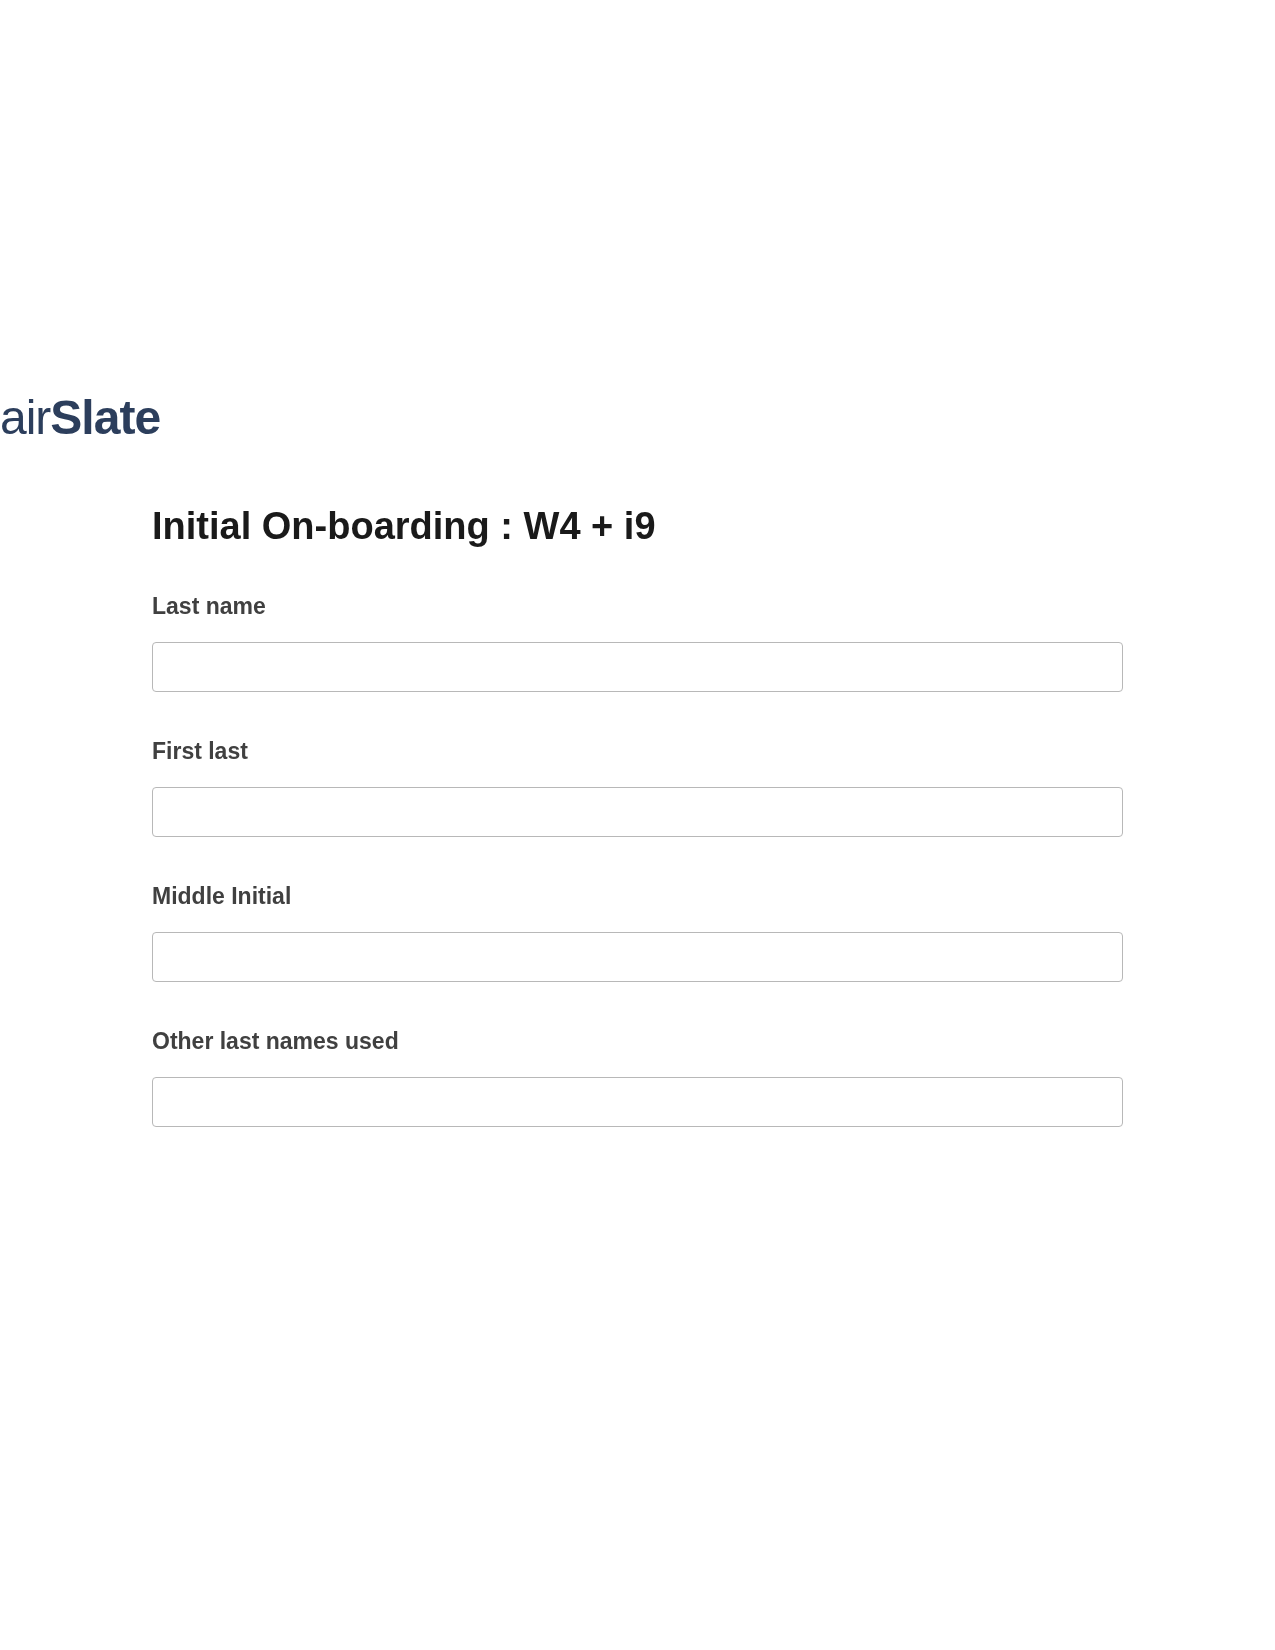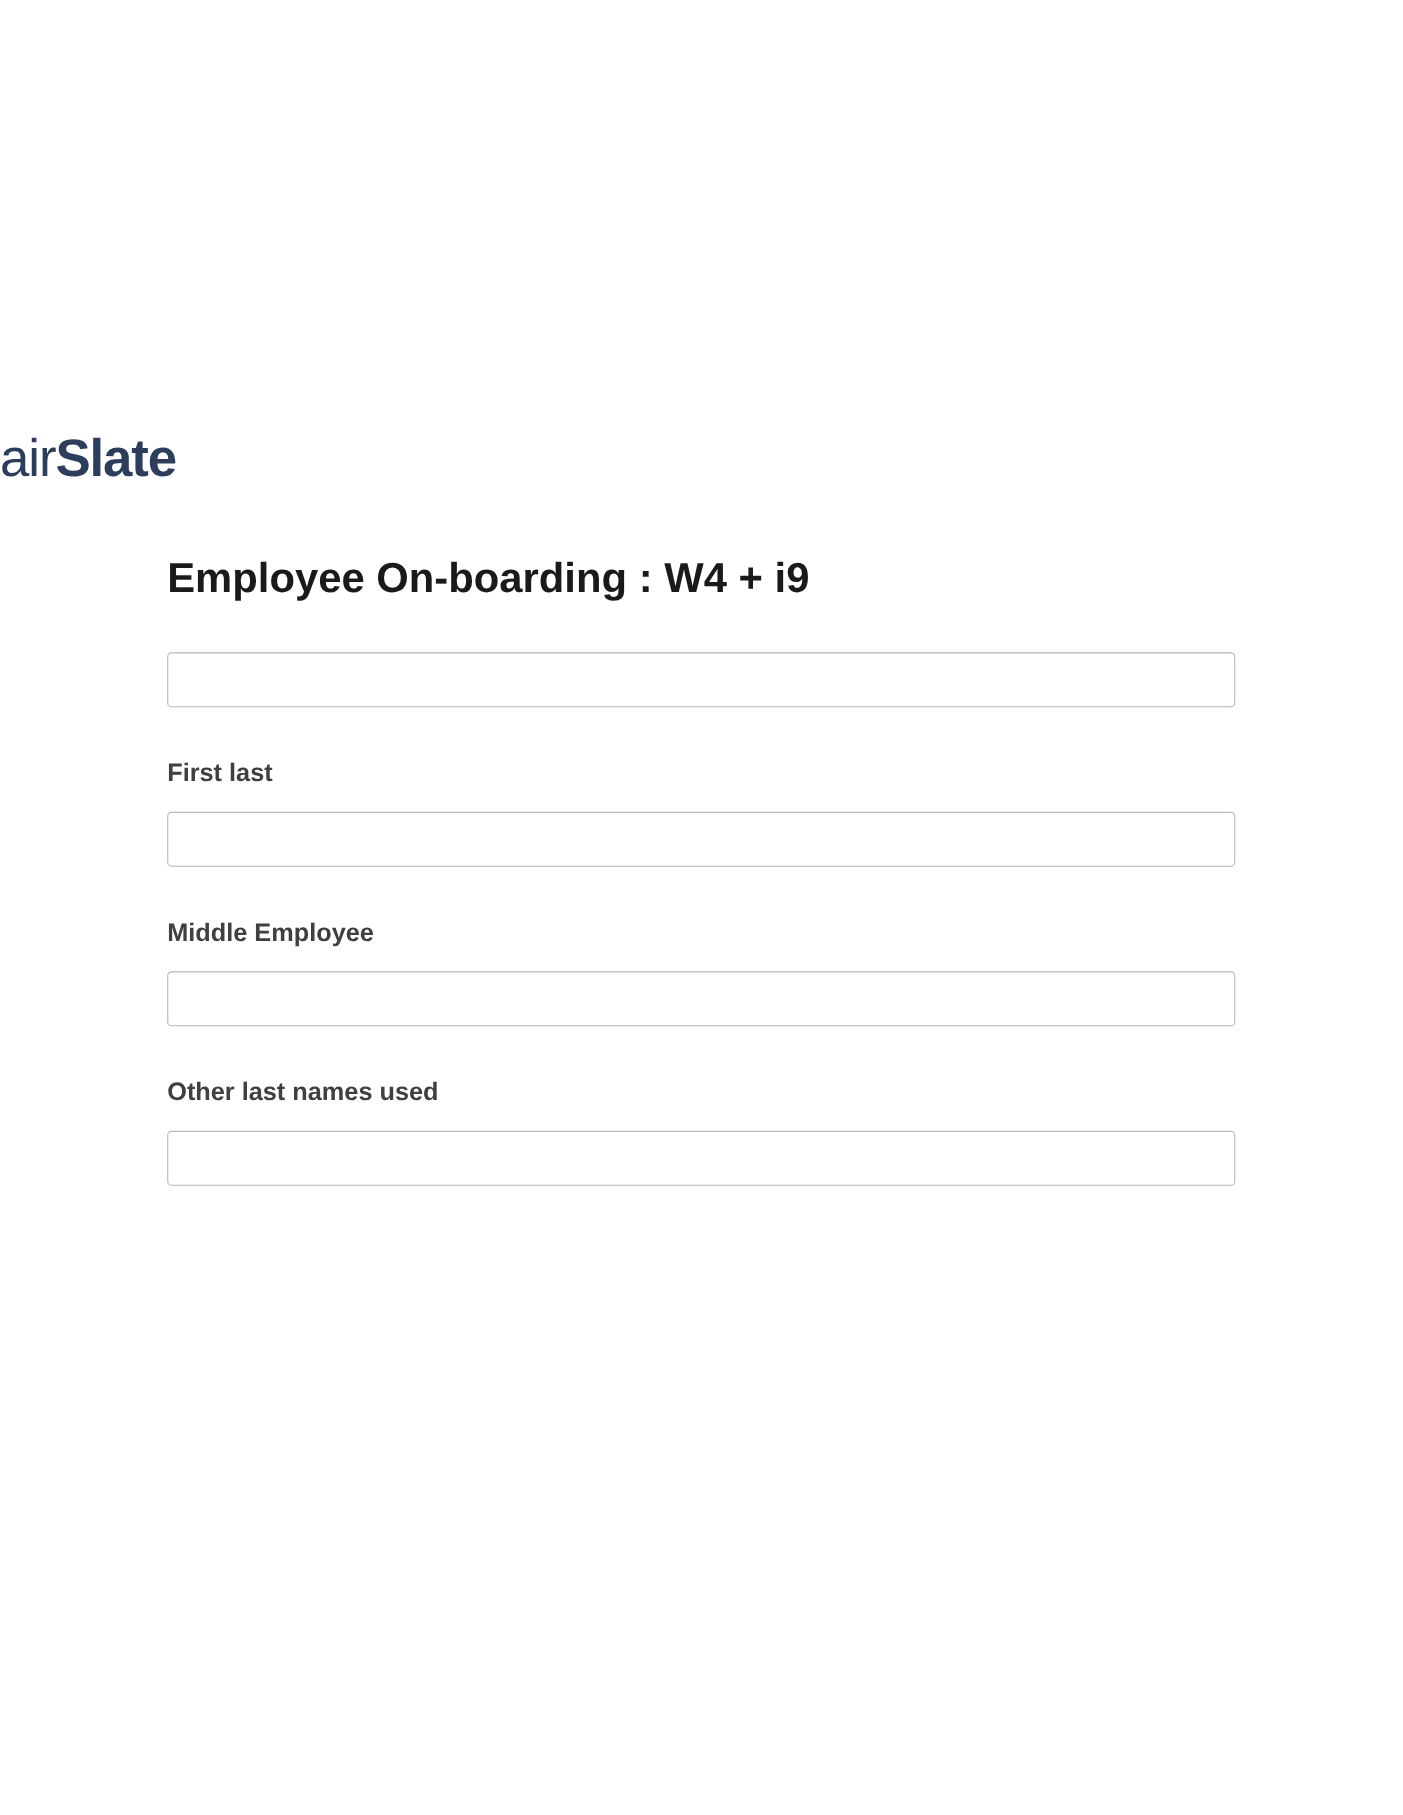--- a/index.html
+++ b/index.html
@@ -65,33 +65,34 @@
     }
   </style>
 </head>
 <body>
 
 <div class="page">
   <div class="logo">
     <span class="logo-text"><span class="logo-air">air</span><span class="logo-slate">Slate</span></span>
   </div>
   <div class="content">
-    <h1 class="form-title">Employee On-boarding : W4 + i9</h1>
+    <h1 class="form-title">Initial On-boarding : W4 + i9</h1>
 
     <div class="form-group">
+      <label class="form-label">Last name</label>
       <input type="text" class="form-input" value="" style="">
     </div>
 
     <div class="form-group">
       <label class="form-label">First last</label>
       <input type="text" class="form-input" value="" style="">
     </div>
 
     <div class="form-group">
-      <label class="form-label">Middle Employee</label>
+      <label class="form-label">Middle Initial</label>
       <input type="text" class="form-input" value="" style="">
     </div>
 
     <div class="form-group">
       <label class="form-label">Other last names used</label>
       <input type="text" class="form-input" value="" style="">
     </div>
   </div>
 </div>
 

